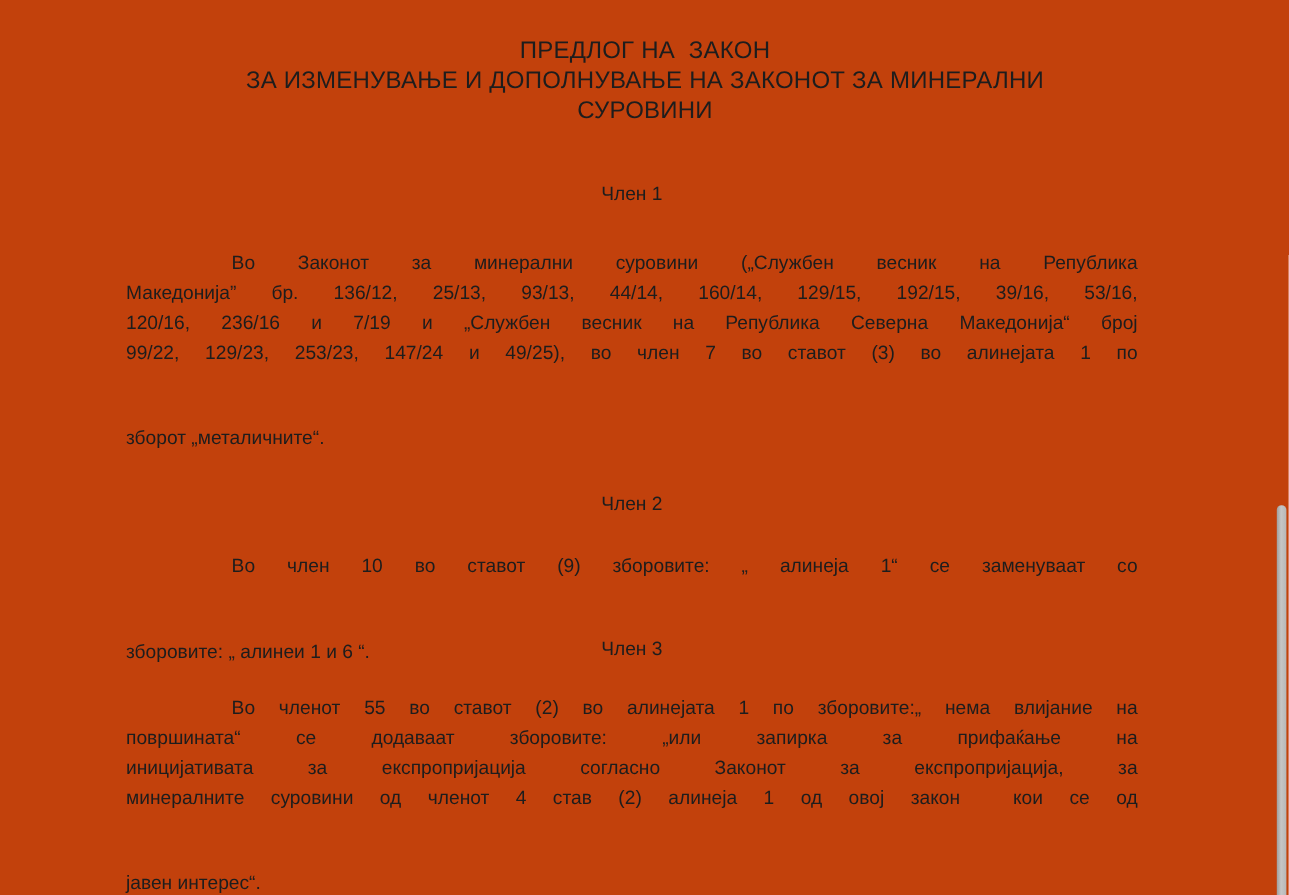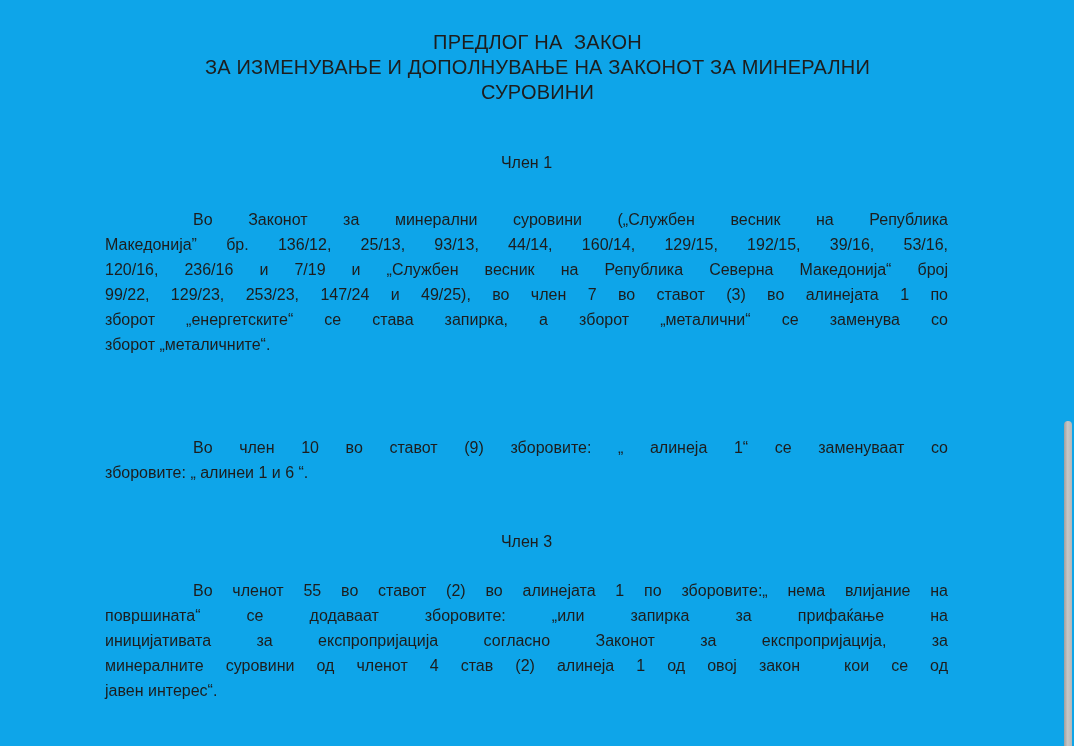--- a/index.html
+++ b/index.html
@@ -11,21 +11,21 @@
     width: 1074px;
     height: 746px;
     position: relative;
     overflow: hidden;
     font-family: "Liberation Sans", "DejaVu Sans", sans-serif;
     color: #1d1d1d;
   }
   .page {
     position: absolute;
     inset: 0;
-    background: #0ea5e9;
+    background: #c2410c;
   }
   
   .doc-title {
     position: absolute;
     top: 30px;
     left: 116px;
     width: 843px;
     text-align: center;
     font-size: 20px;
     line-height: 25px;
@@ -51,21 +51,21 @@
   #section-1 .article-paragraph { margin-top: 27px; }
   #section-2 .article-paragraph { margin-top: 24px; }
   .line {
     text-align: justify;
     text-align-last: justify;
     line-height: 25px;
     height: 25px;
     overflow: visible;
   }
   .line.first { padding-left: 88px; }
-  .line.last { text-align-last: left; }
+  .line.last { text-align-last: left; margin-top: 46px; }
   
   .scrollbar-thumb {
     position: absolute;
     top: 421px;
     right: 2px;
     width: 8px;
     height: 325px;
     border-radius: 5px 5px 0 0;
     background: linear-gradient(to right, #9f9f9f 0%, #c6c6c6 45%, #b7b7b7 100%);
   }
@@ -82,25 +82,25 @@
     </div>
 
   <div>
       <section class="article" id="section-0">
         <div class="article-heading">Член 1</div>
         <div class="article-paragraph">
           <div class="line first">Во Законот за минерални суровини („Службен весник на Република</div>
           <div class="line">Македонија” бр. 136/12, 25/13, 93/13, 44/14, 160/14, 129/15, 192/15, 39/16, 53/16,</div>
           <div class="line">120/16, 236/16 и 7/19 и „Службен весник на Република Северна Македонија“ број</div>
           <div class="line">99/22, 129/23, 253/23, 147/24 и 49/25), во член 7 во ставот (3) во алинејата 1 по</div>
-          <div class="line">зборот „енергетските“ се става запирка, а зборот „металични“ се заменува со</div>
           <div class="line last">зборот „металичните“.</div>
         </div>
       </section>
       <section class="article" id="section-1">
+        <div class="article-heading">Член 2</div>
         <div class="article-paragraph">
           <div class="line first">Во член 10 во ставот (9) зборовите: „ алинеја 1“ се заменуваат со</div>
           <div class="line last">зборовите: „ алинеи 1 и 6 “.</div>
         </div>
       </section>
       <section class="article" id="section-2">
         <div class="article-heading">Член 3</div>
         <div class="article-paragraph">
           <div class="line first">Во членот 55 во ставот (2) во алинејата 1 по зборовите:„ нема влијание на</div>
           <div class="line">површината“ се додаваат зборовите: „или запирка за прифаќање на</div>

